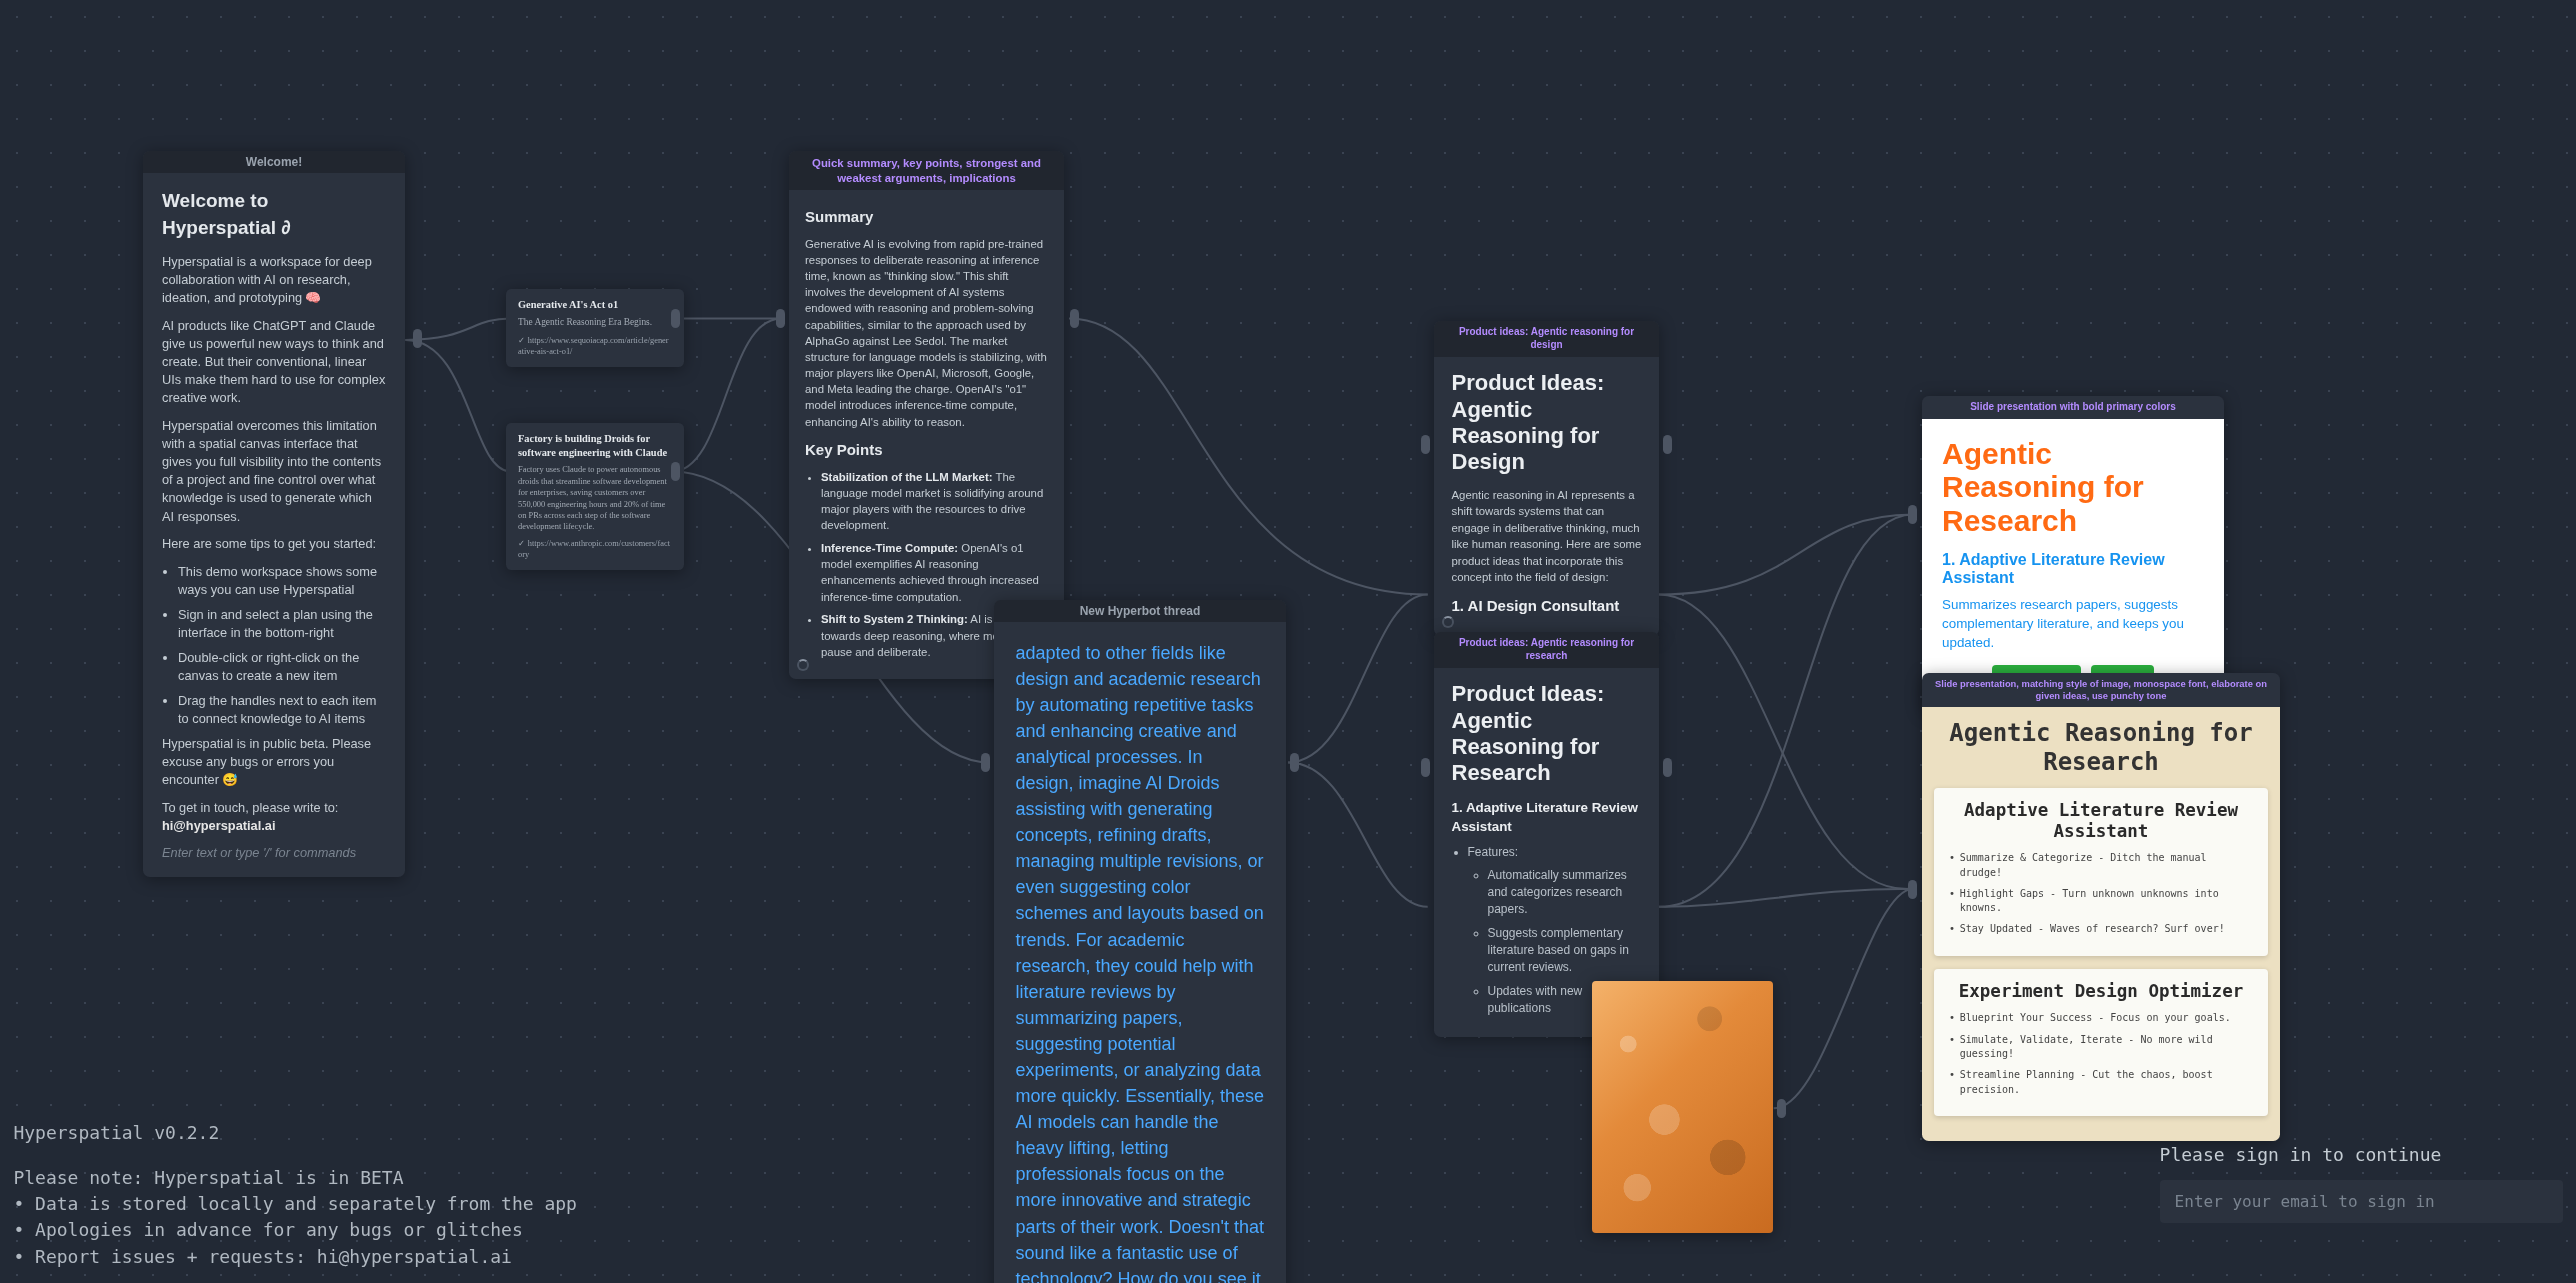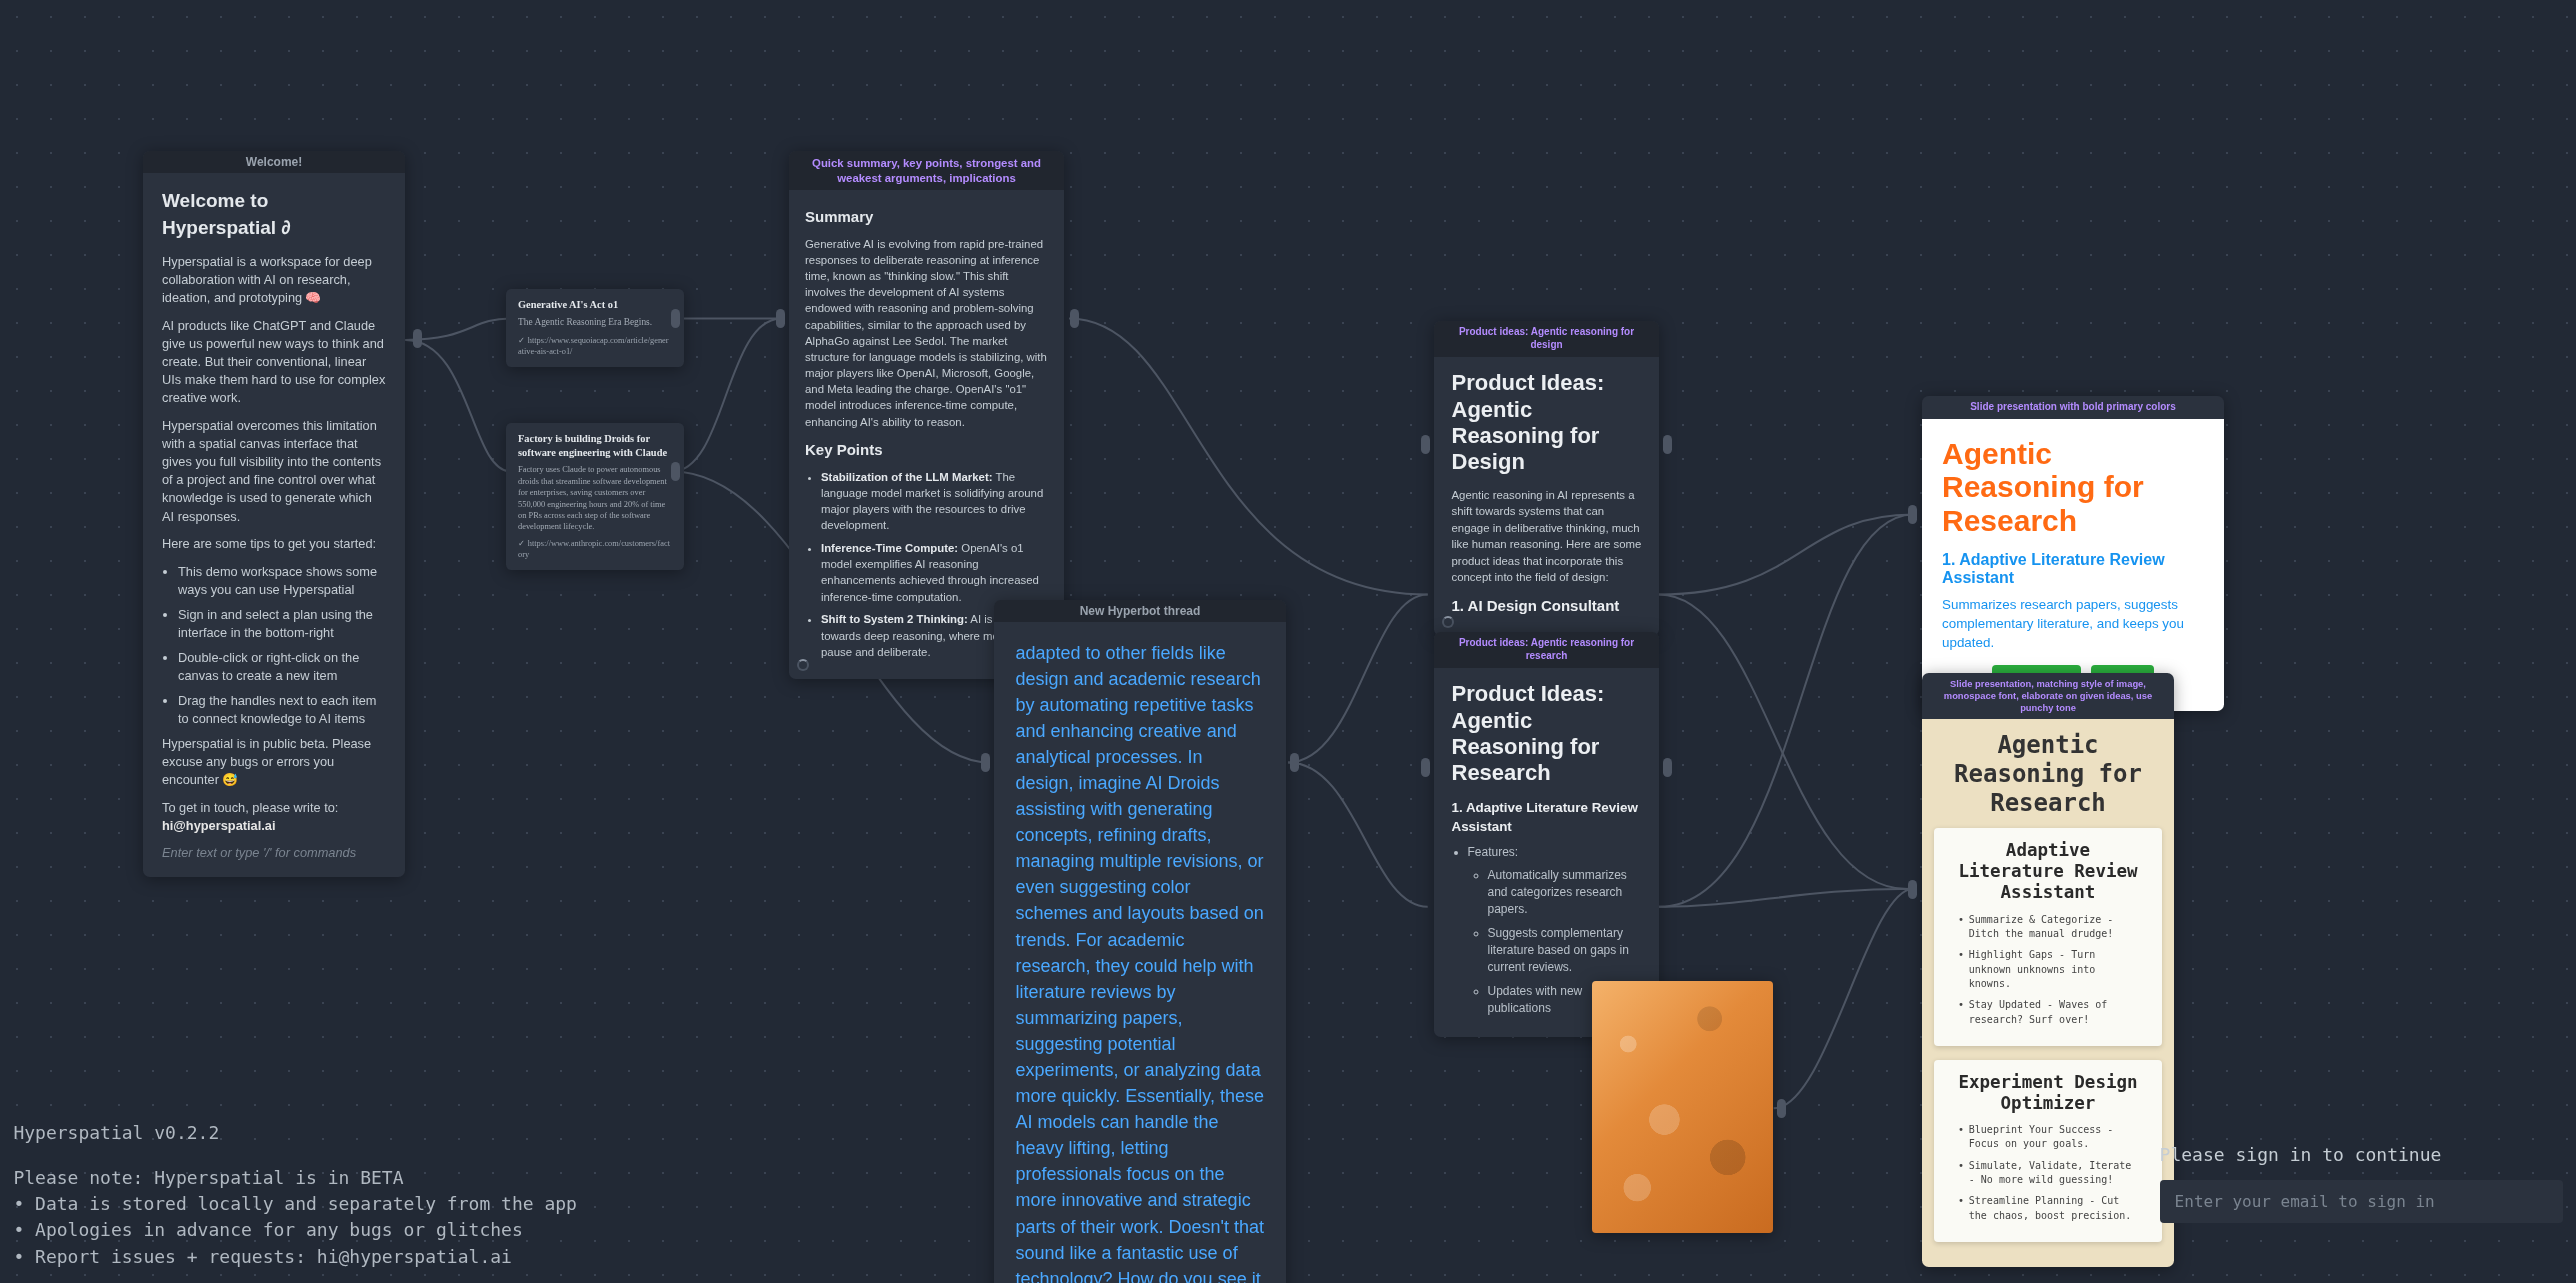--- a/index.html
+++ b/index.html
@@ -154,21 +154,21 @@
 .slide-a h3 { color: #1693f0; font-size: 16px; font-weight: 700; margin-bottom: 9.4px; }
 .slide-a p { color: #1693f0; font-size: 13.4px; line-height: 1.4; margin-bottom: 12px; }
 .slide-a .btnrow { display: flex; gap: 9.4px; justify-content: center; }
 .slide-a .btn {
   background: #2aae3d; color: #fff; border-radius: 4px;
   padding: 6.7px 17.5px; font-size: 12.8px; font-weight: 600;
 }
 
 .slide-b-wrap { background: #ece0c2; padding: 12px; font-family: ui-monospace, Menlo, Consolas, monospace; }
 .slide-b-title { text-align: center; color: #333; font-size: 24px; font-weight: 700; line-height: 1.2; margin-bottom: 10.8px; }
-.slide-b-card { background: #fafaf5; border-radius: 4px; box-shadow: 0 1.3px 5.4px rgba(0,0,0,0.15); padding: 12px 24px; margin-bottom: 13.4px; }
+.slide-b-card { background: #fafaf5; border-radius: 4px; box-shadow: 0 1.3px 5.4px rgba(0,0,0,0.15); padding: 12px 15px; margin-bottom: 13.4px; }
 .slide-b-card h4 { color: #2a2a2a; font-size: 17.5px; font-weight: 700; text-align: center; line-height: 1.2; margin-bottom: 9.4px; }
 .slide-b-card ul { list-style: none; padding: 0; }
 .slide-b-card li { color: #444; font-size: 10px; line-height: 1.45; margin-bottom: 6.7px; padding-left: 10.8px; position: relative; }
 .slide-b-card li::before { content: "•"; position: absolute; left: 0; }
 
 .illus {
   position: absolute;
   background: linear-gradient(135deg, #f4b26a 0%, #e38a3a 40%, #c96b20 100%);
   border-radius: 4px;
   box-shadow: 0 2.7px 16px rgba(0,0,0,0.35);
@@ -319,21 +319,21 @@
       <h3>1. Adaptive Literature Review Assistant</h3>
       <p>Summarizes research papers, suggests complementary literature, and keeps you updated.</p>
       <div class="btnrow">
         <div class="btn">Previous</div>
         <div class="btn">Next</div>
       </div>
     </div>
   </div>
   <div class="handle" style="left:1908px; top:505px;"></div>
 
-  <div class="whitecard" style="left:1922px; top:673px; width:252px;">
+  <div class="whitecard" style="left:1922px; top:673px; width:358px;">
     <div class="purple-header" style="font-size:9.4px;">Slide presentation, matching style of image, monospace font, elaborate on given ideas, use punchy tone</div>
     <div class="slide-b-wrap">
       <div class="slide-b-title">Agentic Reasoning for Research</div>
       <div class="slide-b-card">
         <h4>Adaptive Literature Review Assistant</h4>
         <ul>
           <li>Summarize &amp; Categorize - Ditch the manual drudge!</li>
           <li>Highlight Gaps - Turn unknown unknowns into knowns.</li>
           <li>Stay Updated - Waves of research? Surf over!</li>
         </ul>

